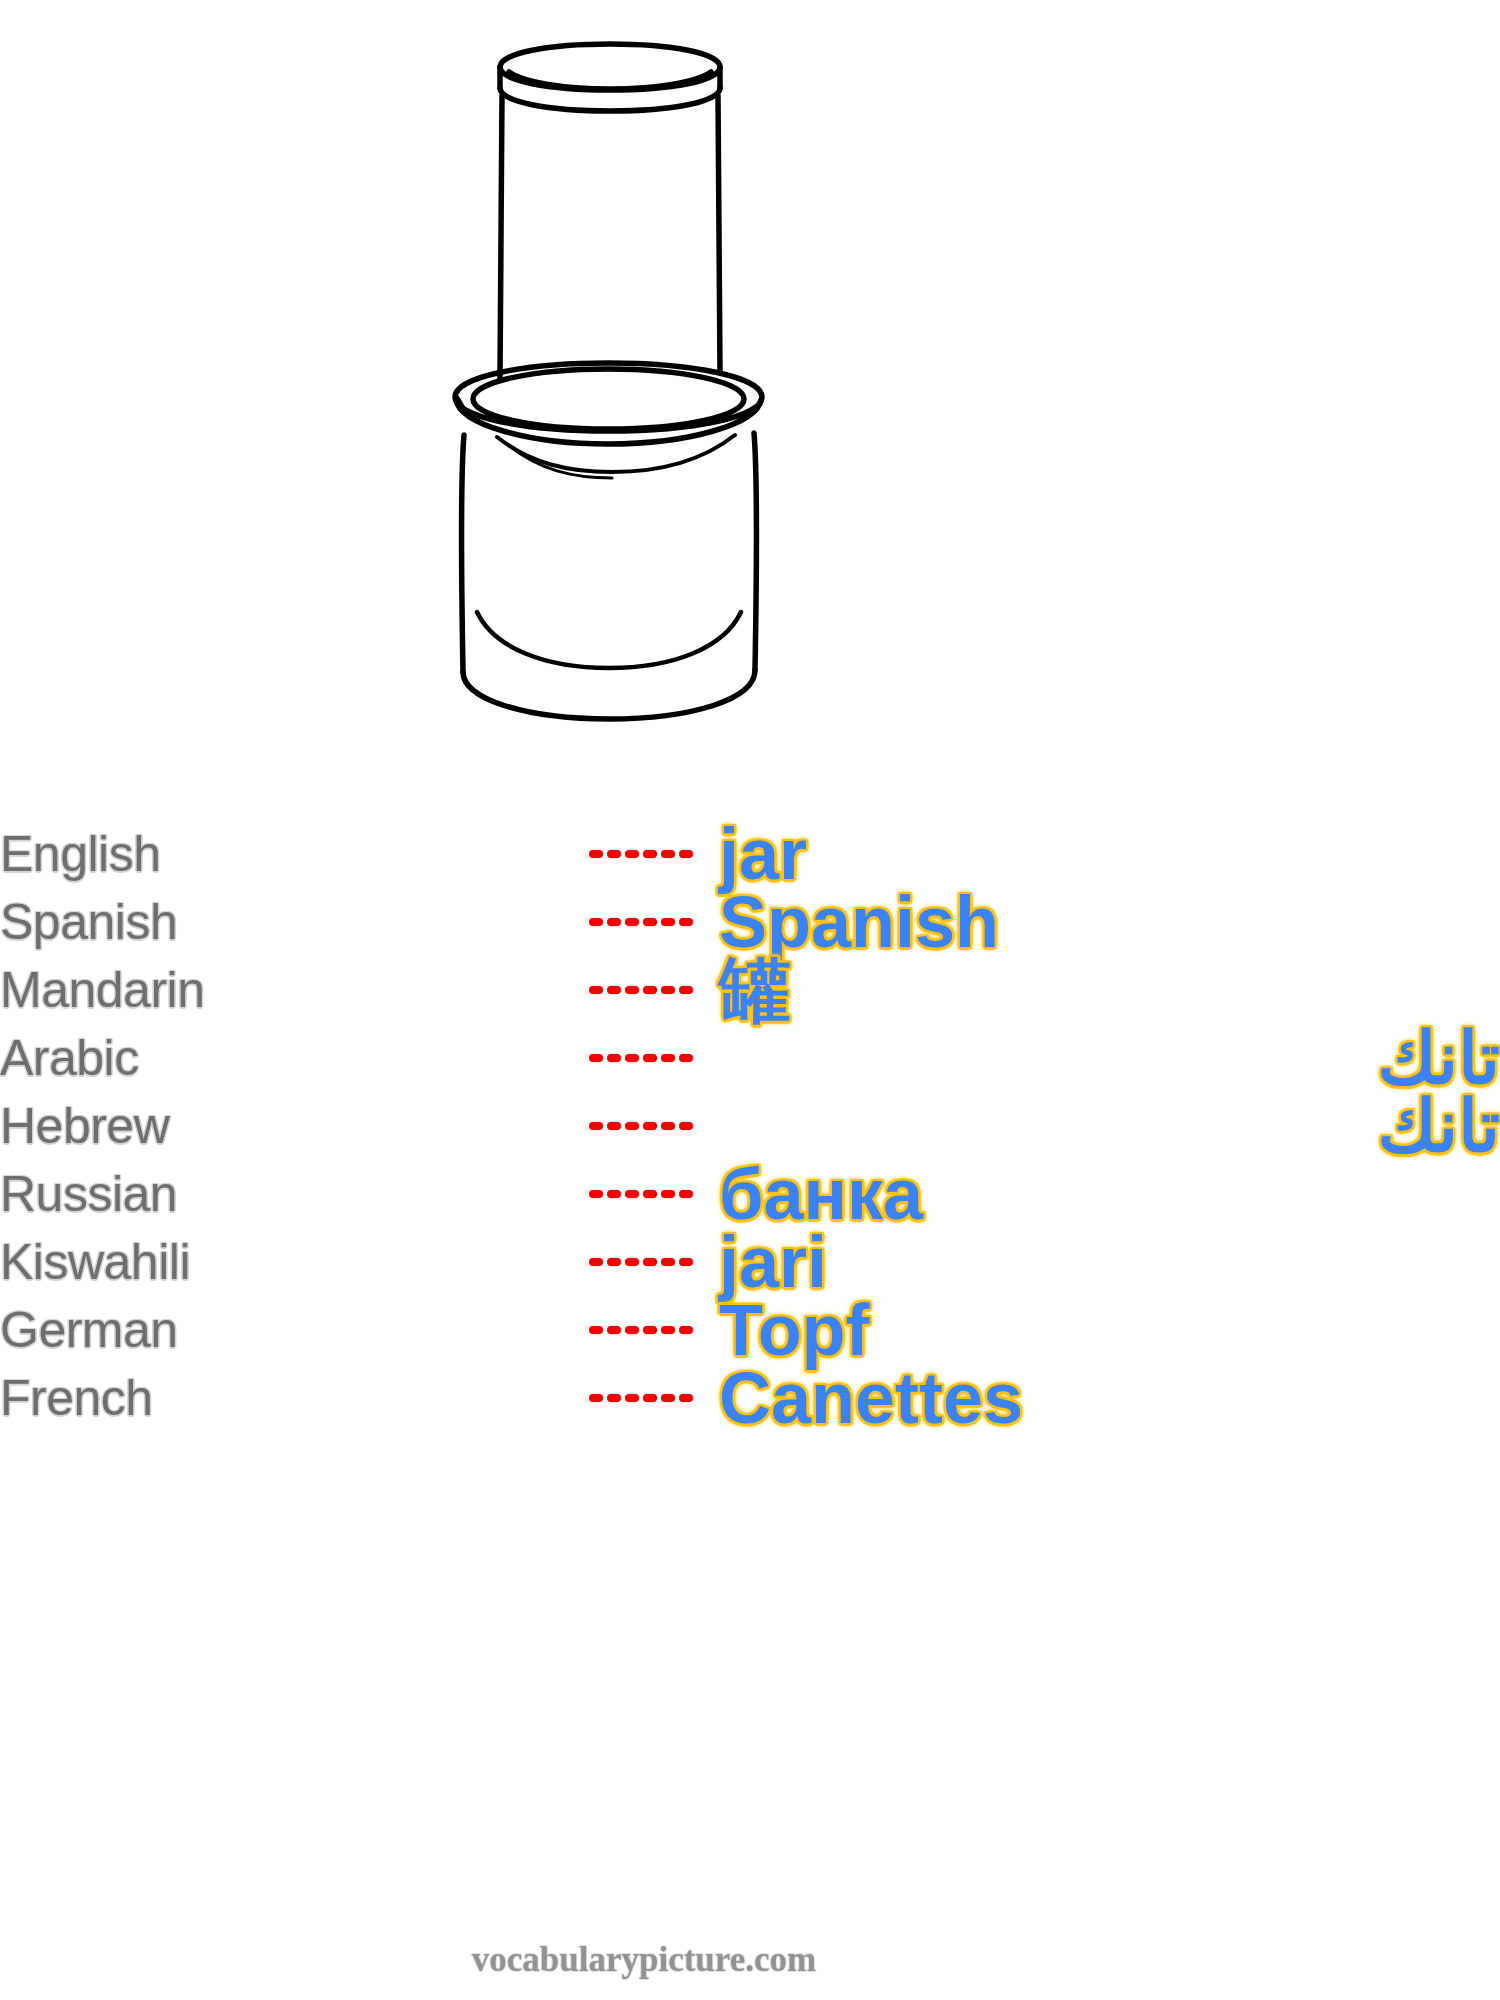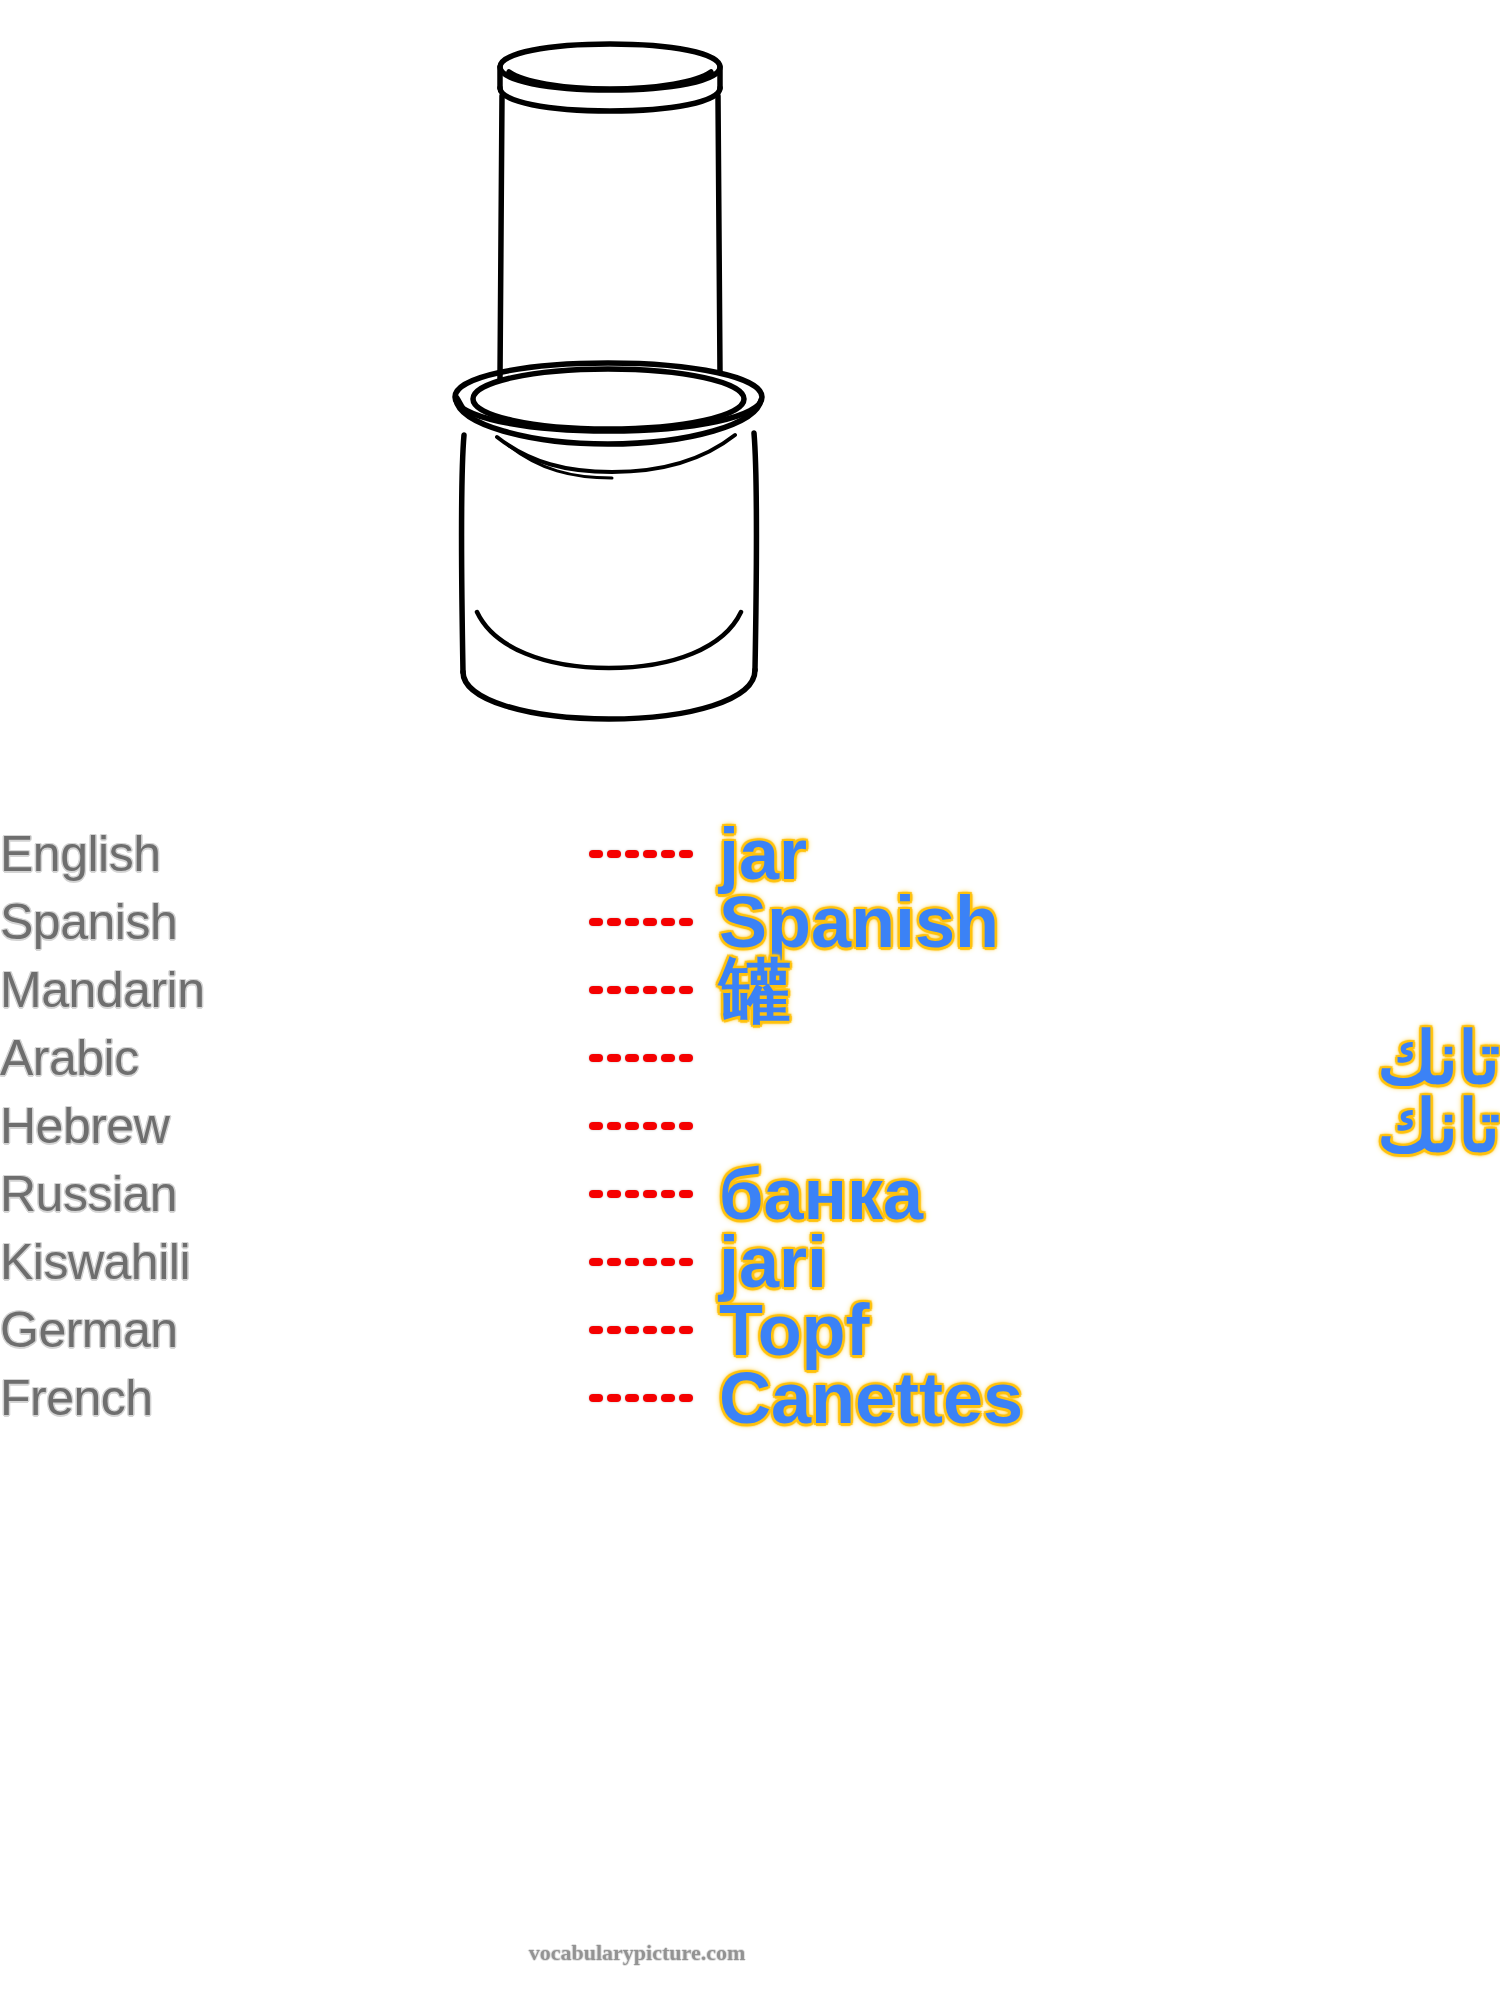--- a/index.html
+++ b/index.html
@@ -87,26 +87,26 @@
        2.5px 0 1px #ffc20e, -2.5px 0 1px #ffc20e,
        0 2.5px 1px #ffc20e, 0 -2.5px 1px #ffc20e,
        2px 2px 1px #ffc20e, -2px 2px 1px #ffc20e,
        2px -2px 1px #ffc20e, -2px -2px 1px #ffc20e;
   }
   .word.rtl { direction: rtl; unicode-bidi: bidi-override; }
 
   
   #footer {
     position: absolute;
-    left: 1px;
+    left: 8px;
     top: 1940px;
     width: 1272px;
     text-align: center;
     font-family: "Liberation Serif", serif;
-    font-size: 22px;
+    font-size: 35px;
     font-weight: bold;
     color: #939393;
     text-shadow:
        1px 0 0 #e2e2e2, -1px 0 0 #e2e2e2,
        0 1px 0 #e2e2e2, 0 -1px 0 #e2e2e2;
   }
 </style>
 </head>
 <body>
 

